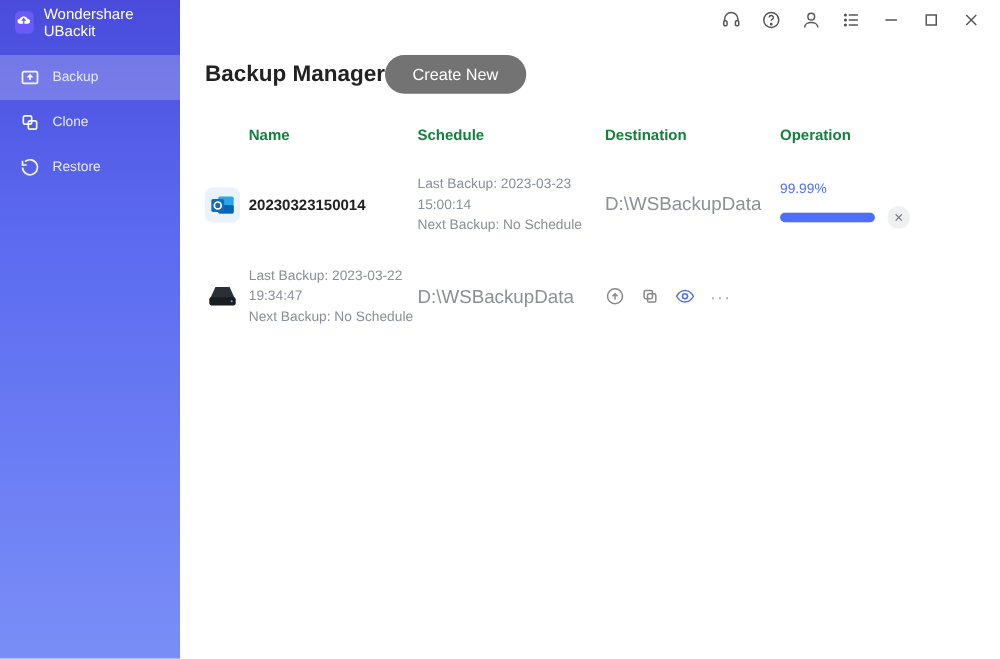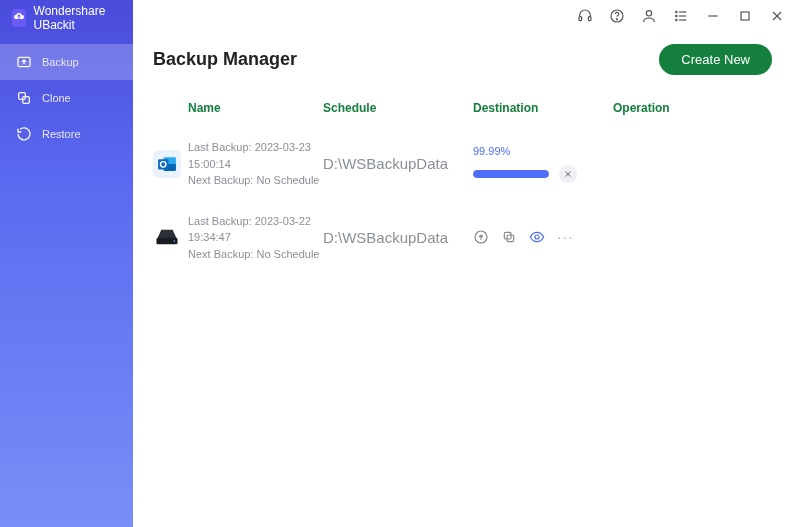--- a/index.html
+++ b/index.html
@@ -1,20 +1,20 @@
 <!DOCTYPE html>
 <html><head>
 <meta charset="utf-8">
 <style>
   * { box-sizing: border-box; margin: 0; padding: 0; }
   body { font-family: -apple-system, BlinkMacSystemFont, "Segoe UI", Arial, sans-serif; width: 800px; height: 527px; overflow: hidden; background: #fff; }
   .app { display: flex; width: 100%; height: 100%; }
   
   .sidebar {
-    width: 133px;
+    width: 144px;
     height: 100%;
     background: linear-gradient(180deg, #4a4bdb 0%, #5b6af0 35%, #7a8ef7 100%);
     color: #fff;
     font-size: 13px;
   }
   .brand { display: flex; align-items: center; gap: 8px; padding: 10px 12px; height: 36px; }
   .brand-logo {
     width: 18px; height: 18px; border-radius: 4px; background: #6a5af9;
     display: flex; align-items: center; justify-content: center;
   }
@@ -34,27 +34,26 @@
   .main { flex: 1; display: flex; flex-direction: column; background: #fff; }
   
   .titlebar {
     height: 32px; display: flex; justify-content: flex-end; align-items: center;
     gap: 14px; padding: 0 14px;
   }
   .tb-icon { width: 18px; height: 18px; color: #555; cursor: pointer; display: flex; align-items: center; justify-content: center; }
   .tb-icon svg { width: 16px; height: 16px; }
   
   .header {
-    display: flex; justify-content: space-between; align-items: center;
+    display: flex; justify-content: flex-start; align-items: center;
     padding: 12px 28px 18px 20px;
-    gap: 44px;
   }
   .page-title { font-size: 18px; font-weight: 600; color: #222; }
   .create-btn {
-    background: #15803d; color: #fff; border: none; border-radius: 18px;
+    background: #737373; color: #fff; border: none; border-radius: 18px;
     padding: 8px 22px; font-size: 13px; font-weight: 500; cursor: pointer;
   }
   
   .table { padding: 0 20px; }
   .thead {
     display: grid;
     grid-template-columns: 35px 135px 150px 140px 140px;
     align-items: center;
     padding: 8px 0 14px 0;
     font-size: 12px; font-weight: 600; color: #15803d;
@@ -199,20 +198,21 @@
 
       <div class="row">
         <span class="row-icon outlook">
           <svg viewBox="0 0 32 32">
               <rect x="11" y="6" width="18" height="20" rx="2" fill="#28a8ea"></rect>
               <rect x="11" y="16" width="18" height="10" rx="2" fill="#0364b8"></rect>
               <rect x="3" y="9" width="15" height="15" rx="2" fill="#0f6cbd"></rect>
               <circle cx="10.5" cy="16.5" r="4" fill="none" stroke="#fff" stroke-width="2"></circle>
             </svg>
         </span>
+        <span class="row-name">20230323150014</span>
         <div>
           <div class="sched-line">Last Backup: 2023-03-23 15:00:14</div>
           <div class="sched-line">Next Backup: No Schedule</div>
         </div>
         <span class="dest">D:\WSBackupData</span>
         <div class="op-progress">
           <span class="op-percent">99.99%</span>
           <div class="op-bar-wrap">
             <div class="op-bar">
               <div class="op-bar-fill" style="width:99.99%"></div>

